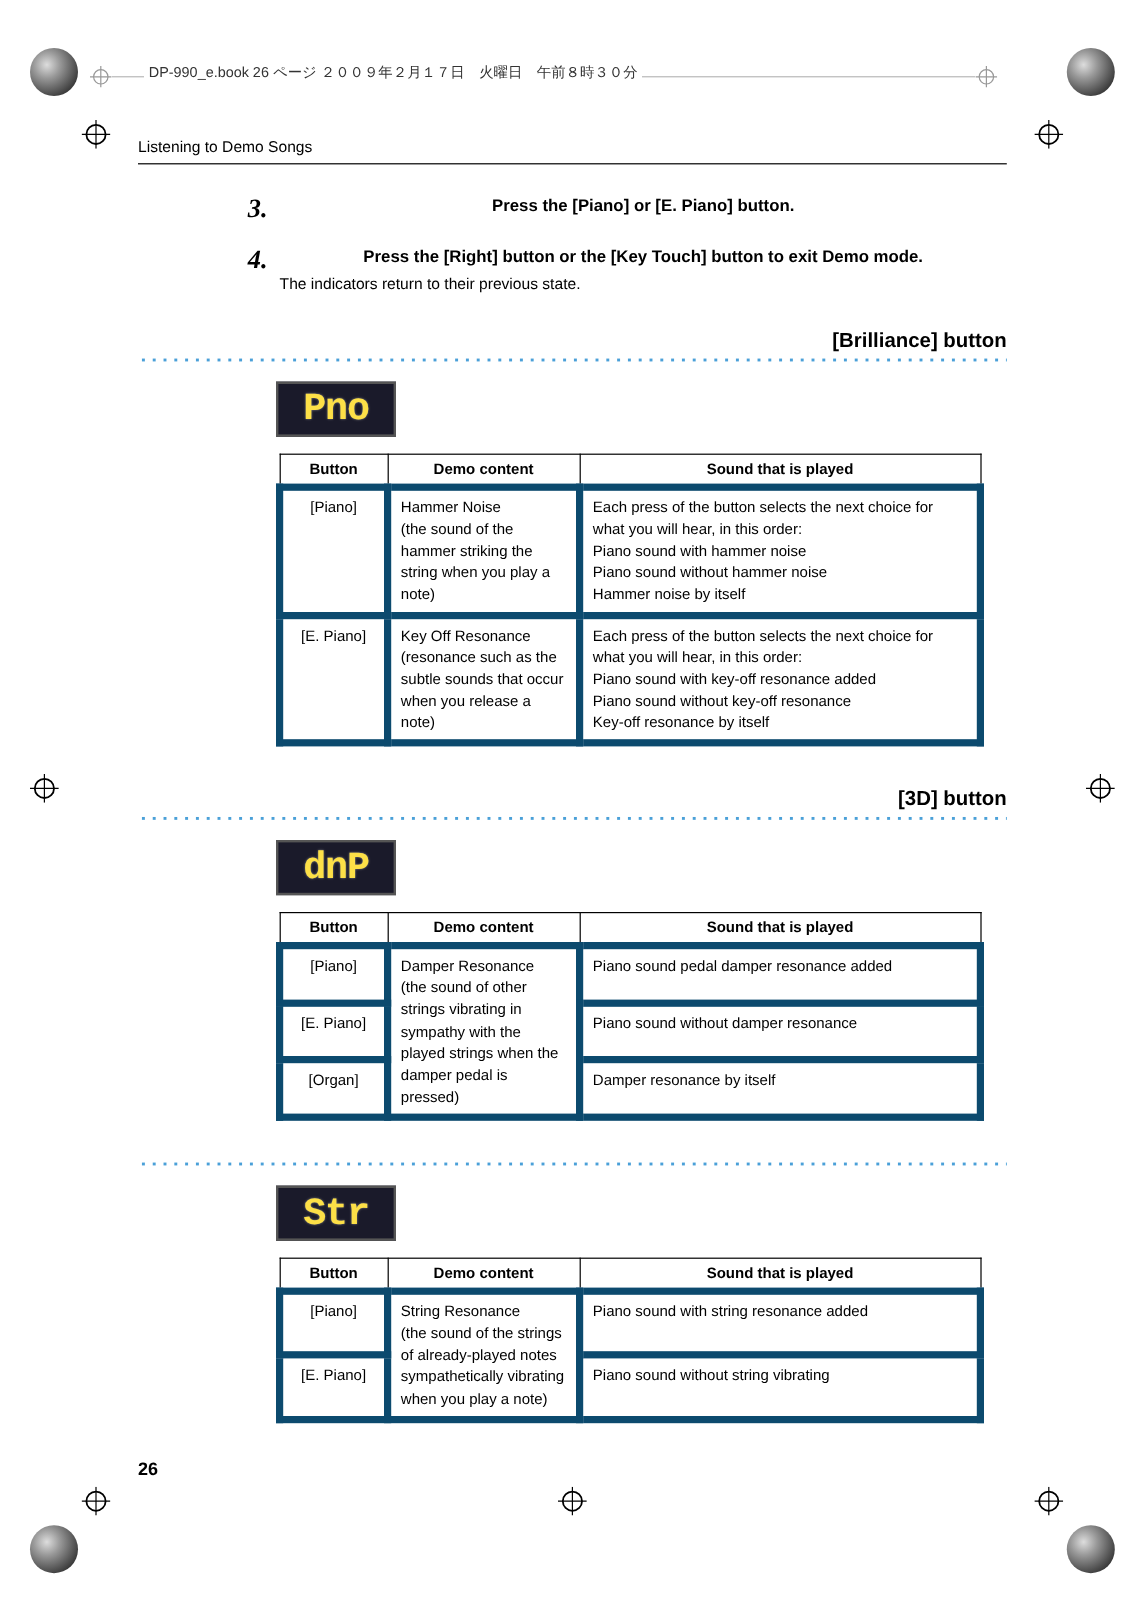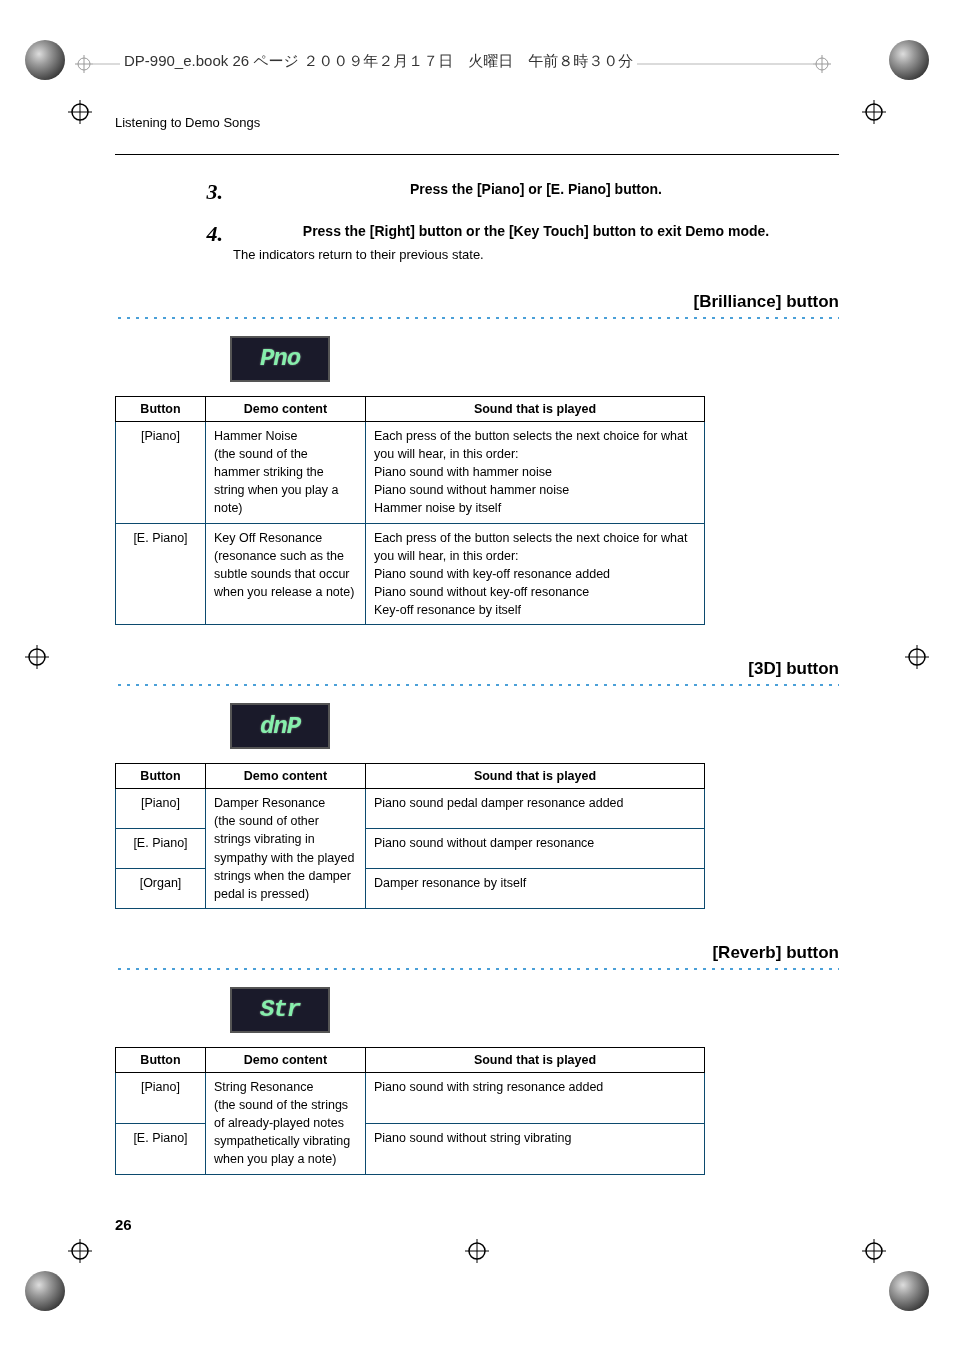--- a/index.html
+++ b/index.html
@@ -42,21 +42,21 @@
     position: absolute;
     top: 90px;
     left: 75px;
     right: 75px;
     bottom: 90px;
     padding: 25px 40px 20px 40px;
   }
   .running-head {
     font-size: 13px;
     border-bottom: 1px solid #000;
-    padding-bottom: 24px;
+    padding-bottom: 6px;
     margin-bottom: 25px;
   }
 
   .steps { margin-left: 78px; margin-bottom: 28px;}
   .step { display:flex; align-items:flex-start; margin-bottom:18px; }
   .step .num {
     font-family: Georgia, 'Times New Roman', serif;
     font-weight: bold;
     font-size: 22px;
     font-style: italic;
@@ -91,42 +91,42 @@
     height: 46px;
     background: #1a1a2a;
     border: 2px solid #555;
     display:flex;
     align-items:center;
     justify-content:center;
     padding: 2px 4px;
   }
   .seg {
     font-family: "Courier New", monospace;
-    font-size: 24px;
-    font-weight: bold;
-    color: #86efac;
+    font-size: 32px;
+    font-weight: bold;
+    color: #fde047;
     letter-spacing: -1px;
-    font-style: italic;
     text-shadow: 0 0 2px #888;
   }
 
   table.info {
+    margin-left: 115px;
     border-collapse: collapse;
     width: 590px;
     font-size: 12.5px;
   }
   table.info th {
     border: 1px solid #000;
     padding: 5px 8px;
     font-weight: bold;
     text-align: center;
     background: #fff;
   }
   table.info td {
-    border: 1px solid #0c4a6e;
+    border: 6px solid #0c4a6e;
     padding: 5px 8px;
     vertical-align: top;
     line-height: 1.45;
     text-align: left;
   }
   table.info td.btn { text-align: center; width: 90px;}
   table.info th.c1 { width: 90px;}
   table.info th.c2 { width: 160px;}
 
   .section { margin-bottom: 34px; }
@@ -212,21 +212,21 @@
       <line x1="0" y1="7" x2="720" y2="7" stroke="#999" stroke-width="0.7"></line>
     </svg>
   <span class="reg-mark">
     <svg width="18" height="18">
         <circle cx="9" cy="9" r="6" fill="none" stroke="#999" stroke-width="1"></circle>
         <line x1="9" y1="0" x2="9" y2="18" stroke="#999"></line>
         <line x1="0" y1="9" x2="18" y2="9" stroke="#999"></line>
       </svg>
   </span>
 </div>
-<div style="position:absolute; top:52px; left:120px; font-size:15px; color:#333; background:#fff; padding:0 4px;">DP-990_e.book  26 ページ  ２００９年２月１７日　火曜日　午前８時３０分</div>
+<div style="position:absolute; top:52px; left:120px; font-size:12px; color:#333; background:#fff; padding:0 4px;">DP-990_e.book  26 ページ  ２００９年２月１７日　火曜日　午前８時３０分</div>
 
 <div class="page">
 
   <div class="running-head">Listening to Demo Songs</div>
 
   <div class="steps">
     <div class="step">
       <div class="num">3.</div>
       <div class="body">
         <div class="title">Press the [Piano] or [E. Piano] button.</div>
@@ -301,21 +301,20 @@
       </tr>
       <tr>
         <td class="btn">[Organ]</td>
         <td>Damper resonance by itself</td>
       </tr>
     </tbody>
       </table>
   </div>
 
   <div class="section">
-    <div class="section-head">[Reverb] button</div>
     <hr class="dotted">
     <div class="lcd-box">
       <span class="seg">Str</span>
     </div>
     <table class="info">
       <tbody>
           <tr>
         <th class="c1">Button</th>
         <th class="c2">Demo content</th>
         <th>Sound that is played</th>

